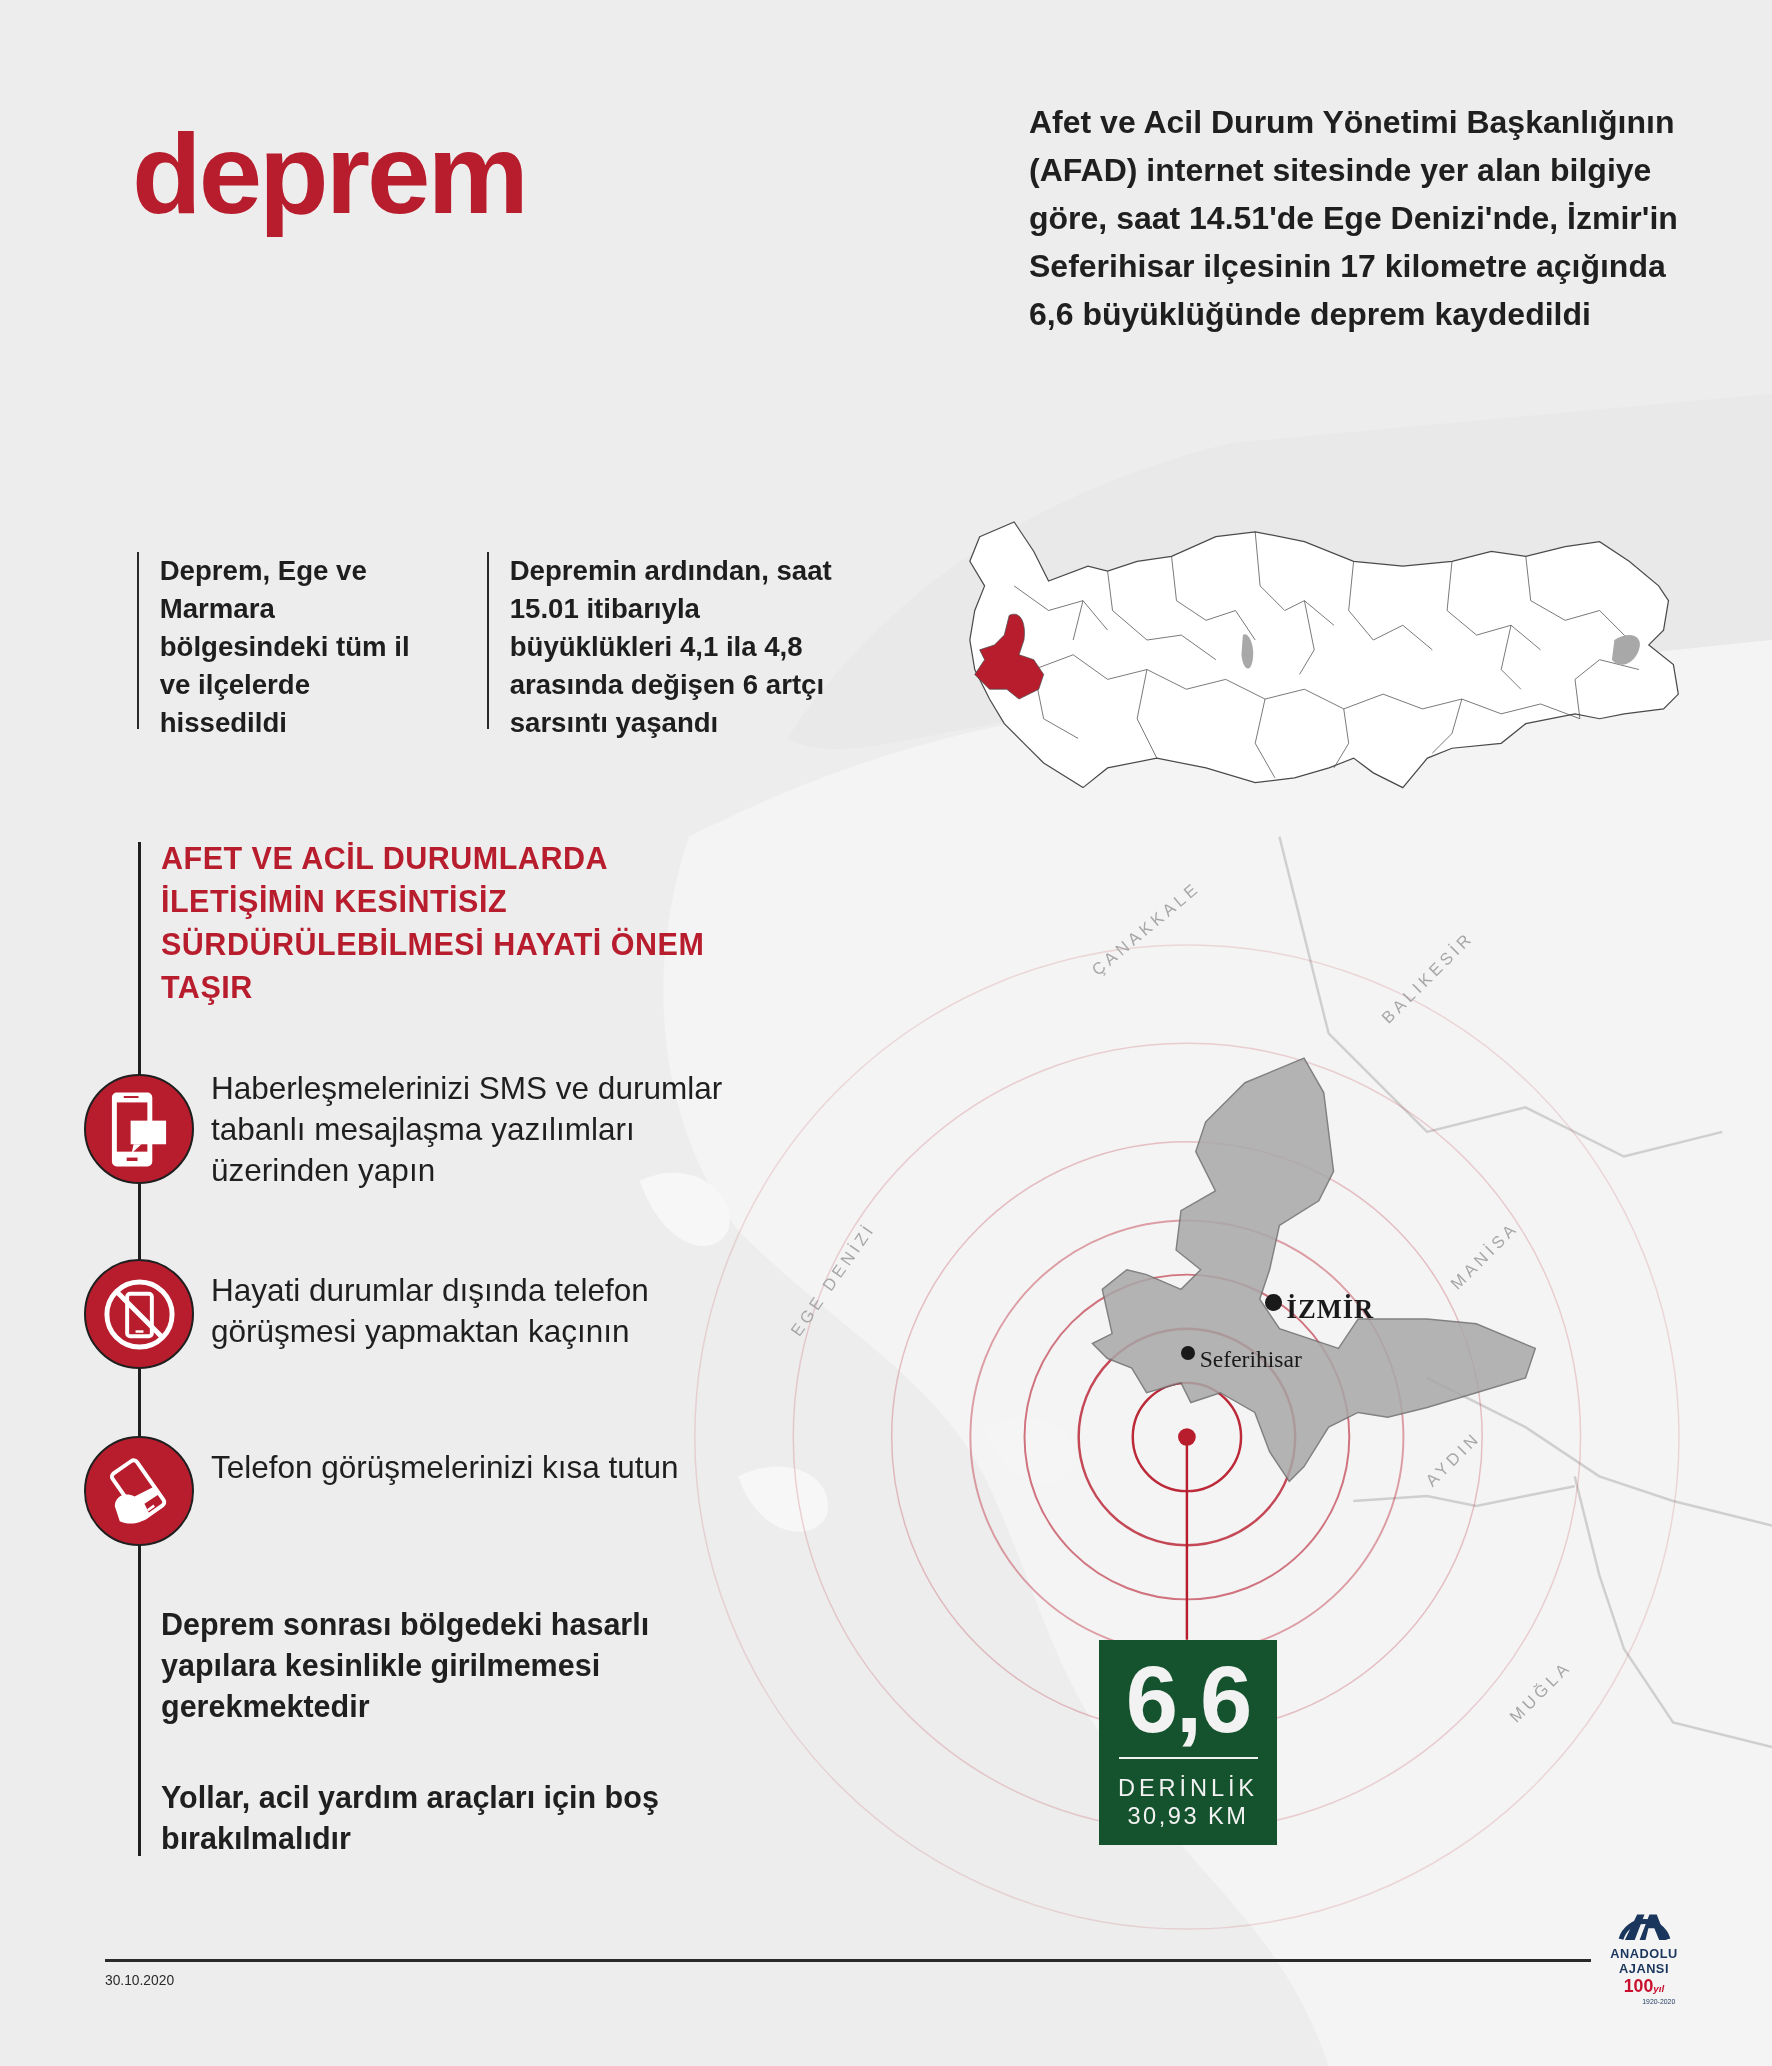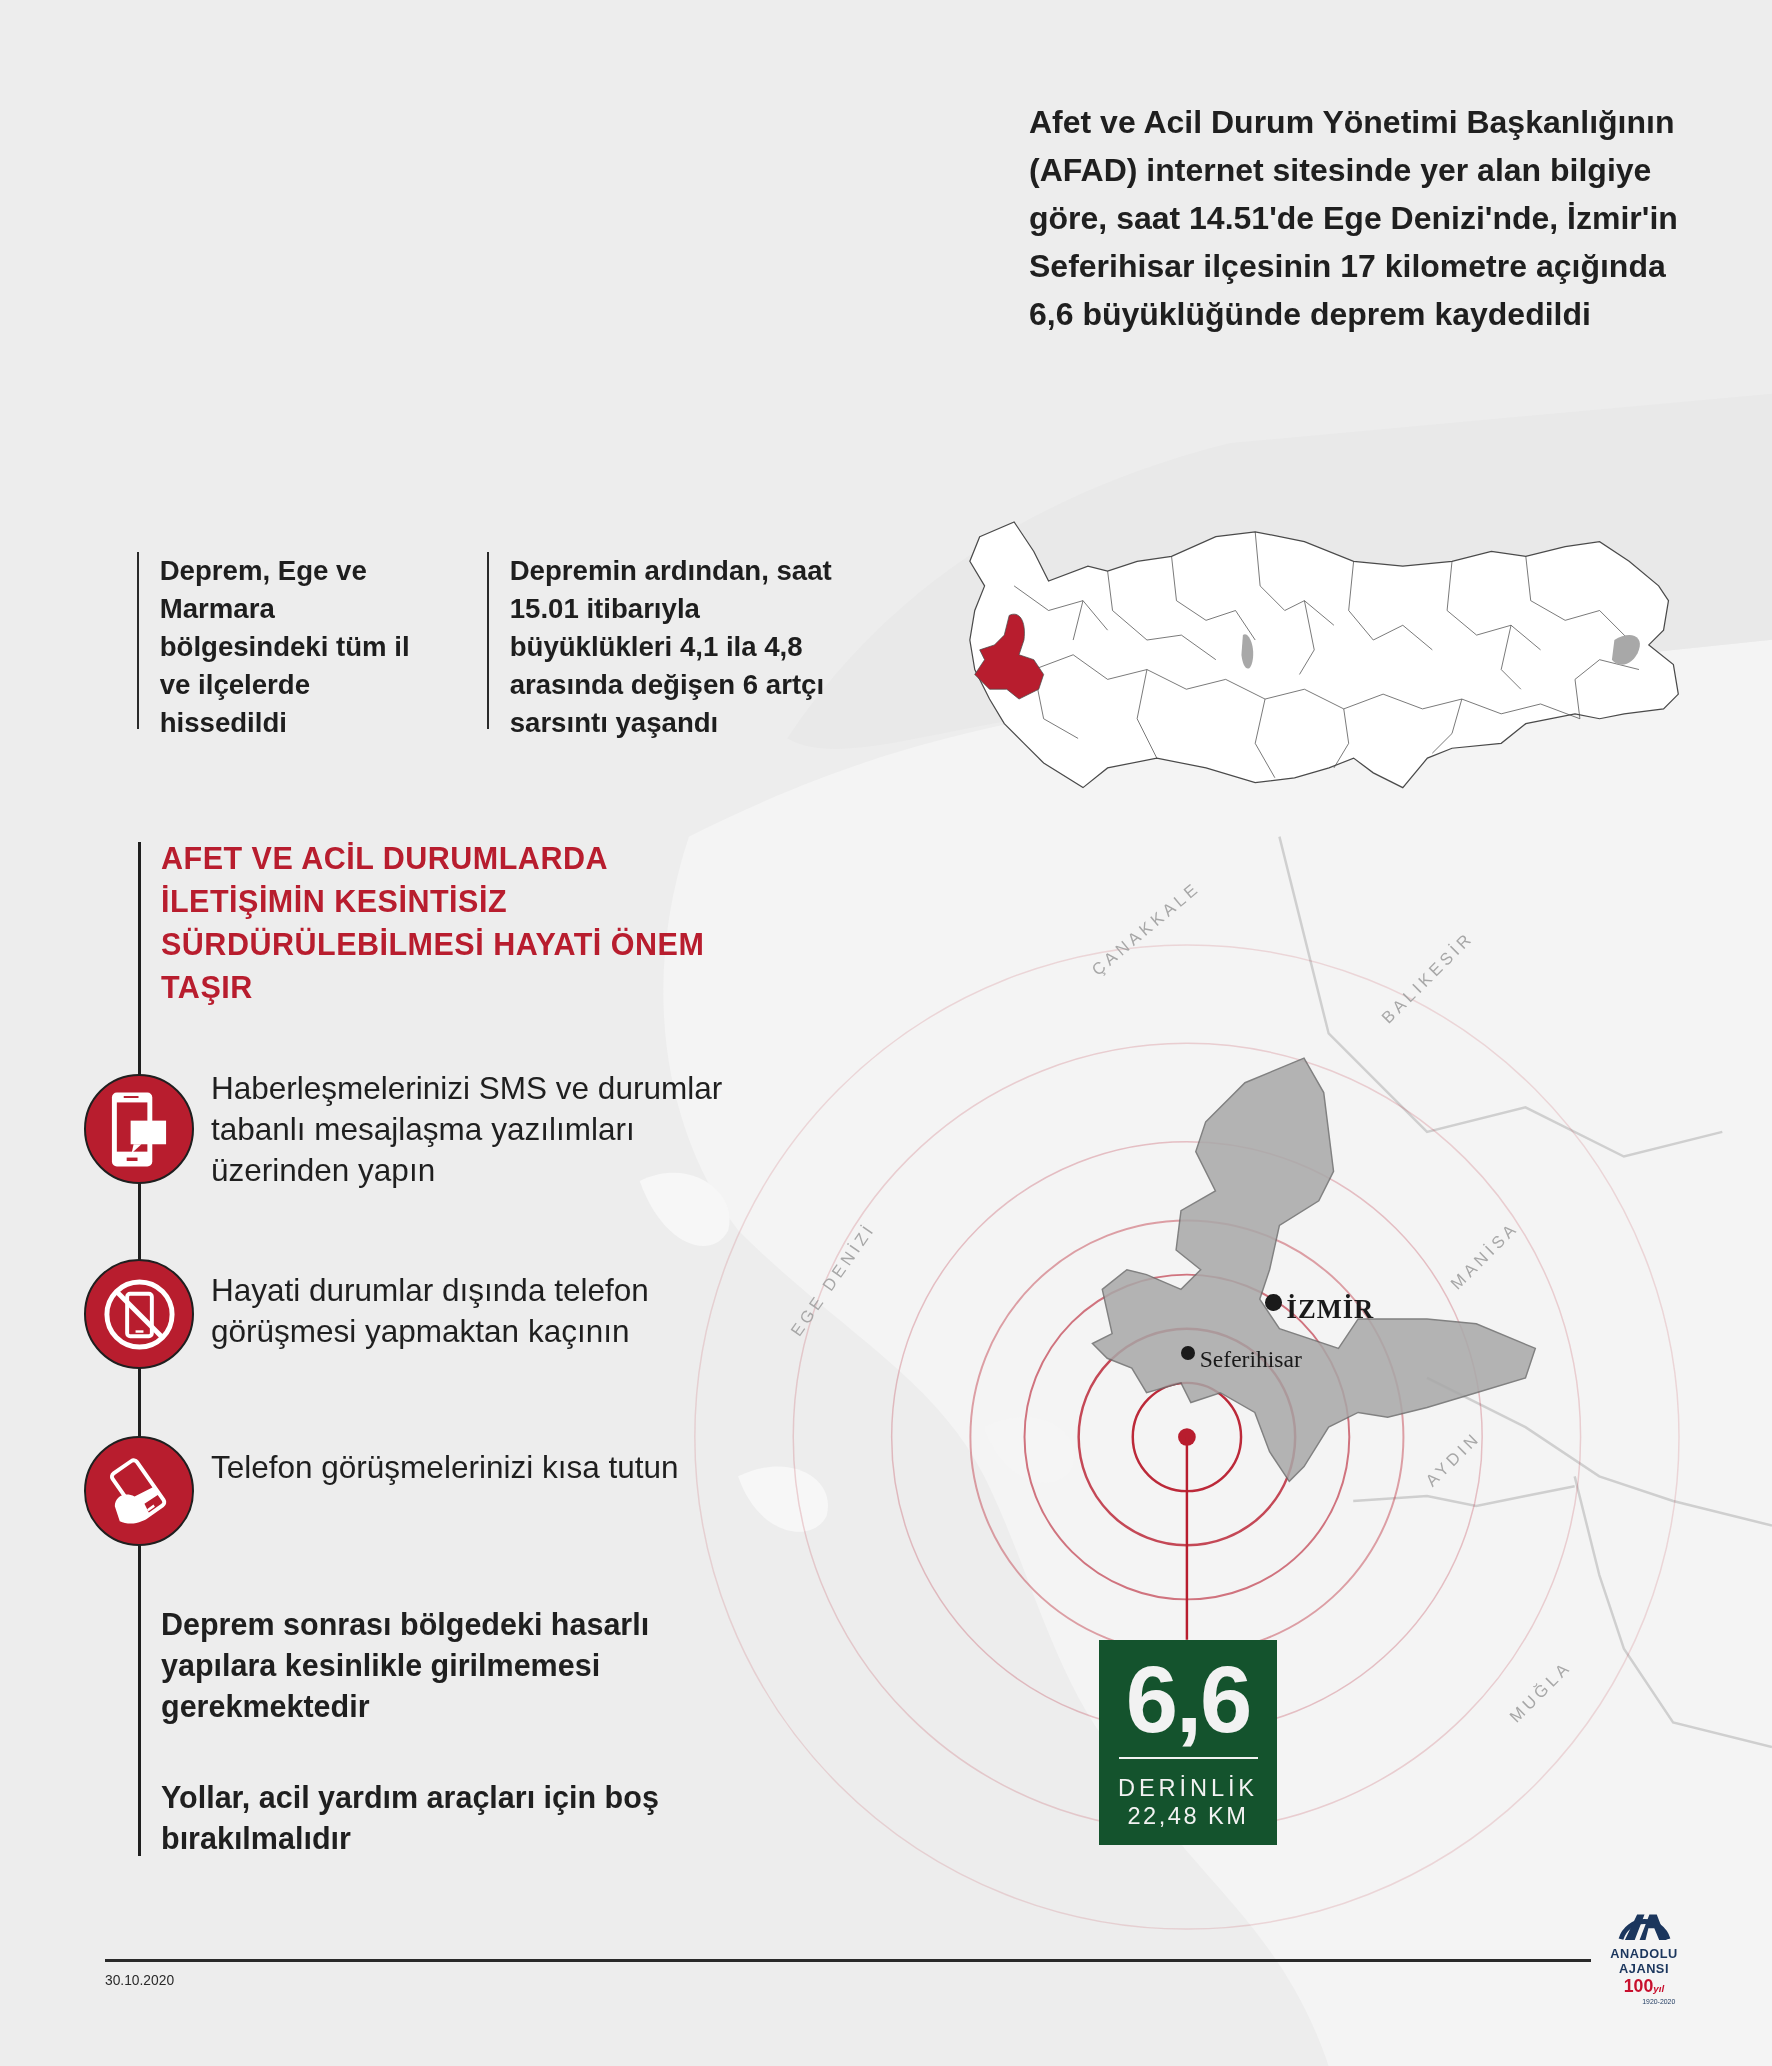--- a/index.html
+++ b/index.html
@@ -139,20 +139,21 @@
   </g>
 
   <path d="M575 250 C585 240 600 270 595 300 C590 330 575 320 572 290 Z" fill="#a8a8a8"></path>
 
   <path d="M1330 260 C1360 240 1390 250 1380 280 C1370 310 1340 320 1325 300 Z" fill="#a8a8a8"></path>
 
   <path d="M100 210 C120 200 135 220 130 260 L120 290 L150 300 L170 330 L160 360 L120 380 L95 360 L60 360 L30 330 L50 300 L40 280 L70 270 L90 250 Z" fill="#b81d2e" stroke="#4a4a4a" stroke-width="1.5"></path>
 </svg>
 
 <h1 class="title">
+  <span>deprem</span>
 </h1>
 
 <p class="intro">Afet ve Acil Durum Yönetimi Başkanlığının (AFAD) internet sitesinde yer alan bilgiye göre, saat 14.51'de Ege Denizi'nde, İzmir'in Seferihisar ilçesinin 17 kilometre açığında 6,6 büyüklüğünde deprem kaydedildi</p>
 
 <div class="col col-1">
   <p>Deprem, Ege ve Marmara bölgesindeki tüm il ve ilçelerde hissedildi</p>
 </div>
 <div class="col col-2">
   <p>Depremin ardından, saat 15.01 itibarıyla büyüklükleri 4,1 ila 4,8 arasında değişen 6 artçı sarsıntı yaşandı</p>
 </div>
@@ -209,21 +210,21 @@
 </div>
 <div class="city" style="left:1181px; top:1346px;">
   <span class="city-dot" style="width:13.8px;height:13.8px;"></span>
   <span class="city-sef">Seferihisar</span>
 </div>
 
 <div class="mag-box">
   <div class="mag-value">6,6</div>
   <div class="mag-rule"></div>
   <div class="mag-label">DERİNLİK</div>
-  <div class="mag-depth">22,48 KM</div>
+  <div class="mag-depth">30,93 KM</div>
 </div>
 
 <div class="footer-rule"></div>
 <div class="date">30.10.2020</div>
 
 <div class="logo">
   <svg width="59" height="49" viewBox="0 0 120 100">
     <path d="M12 90 A50 50 0 0 1 108 90" fill="none" stroke="#1b365d" stroke-width="10"></path>
     <path d="M20 92 L45 40 L60 40 L40 92 Z M50 92 L70 40 L85 40 L105 92 L90 92 L80 68 L68 68 L62 92 Z" fill="#1b365d"></path>
   </svg>

